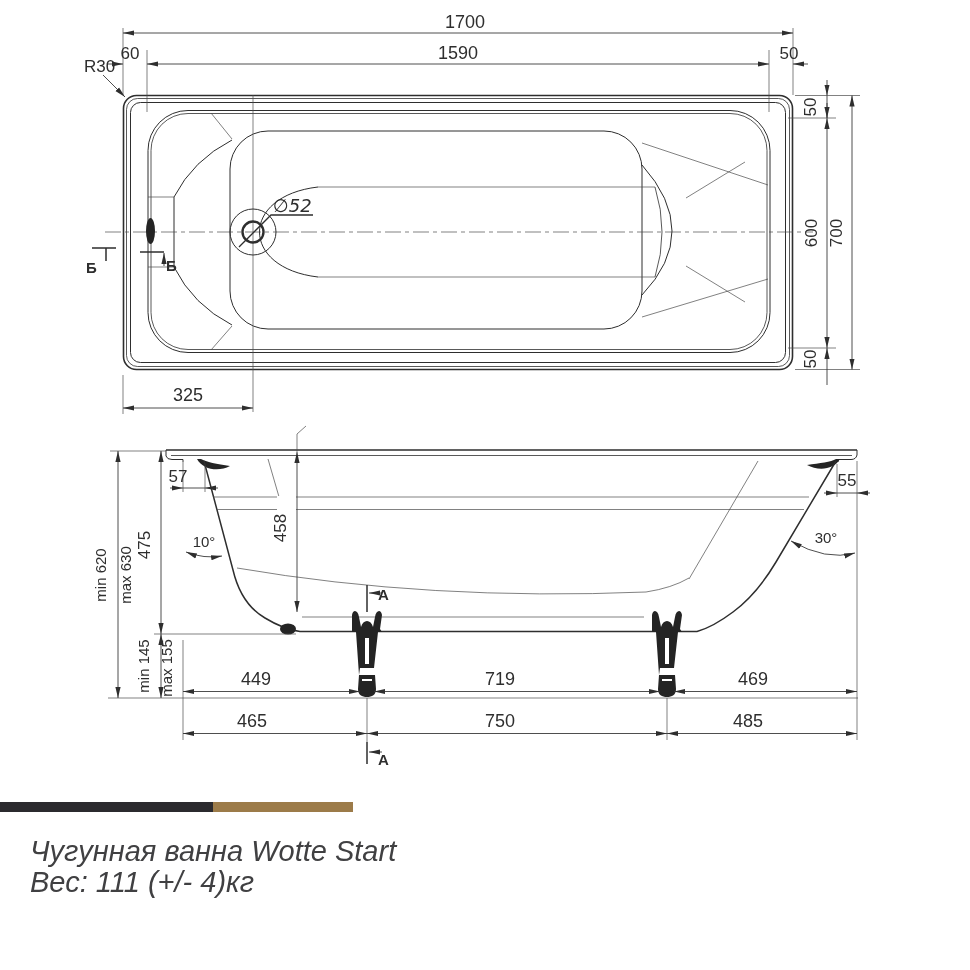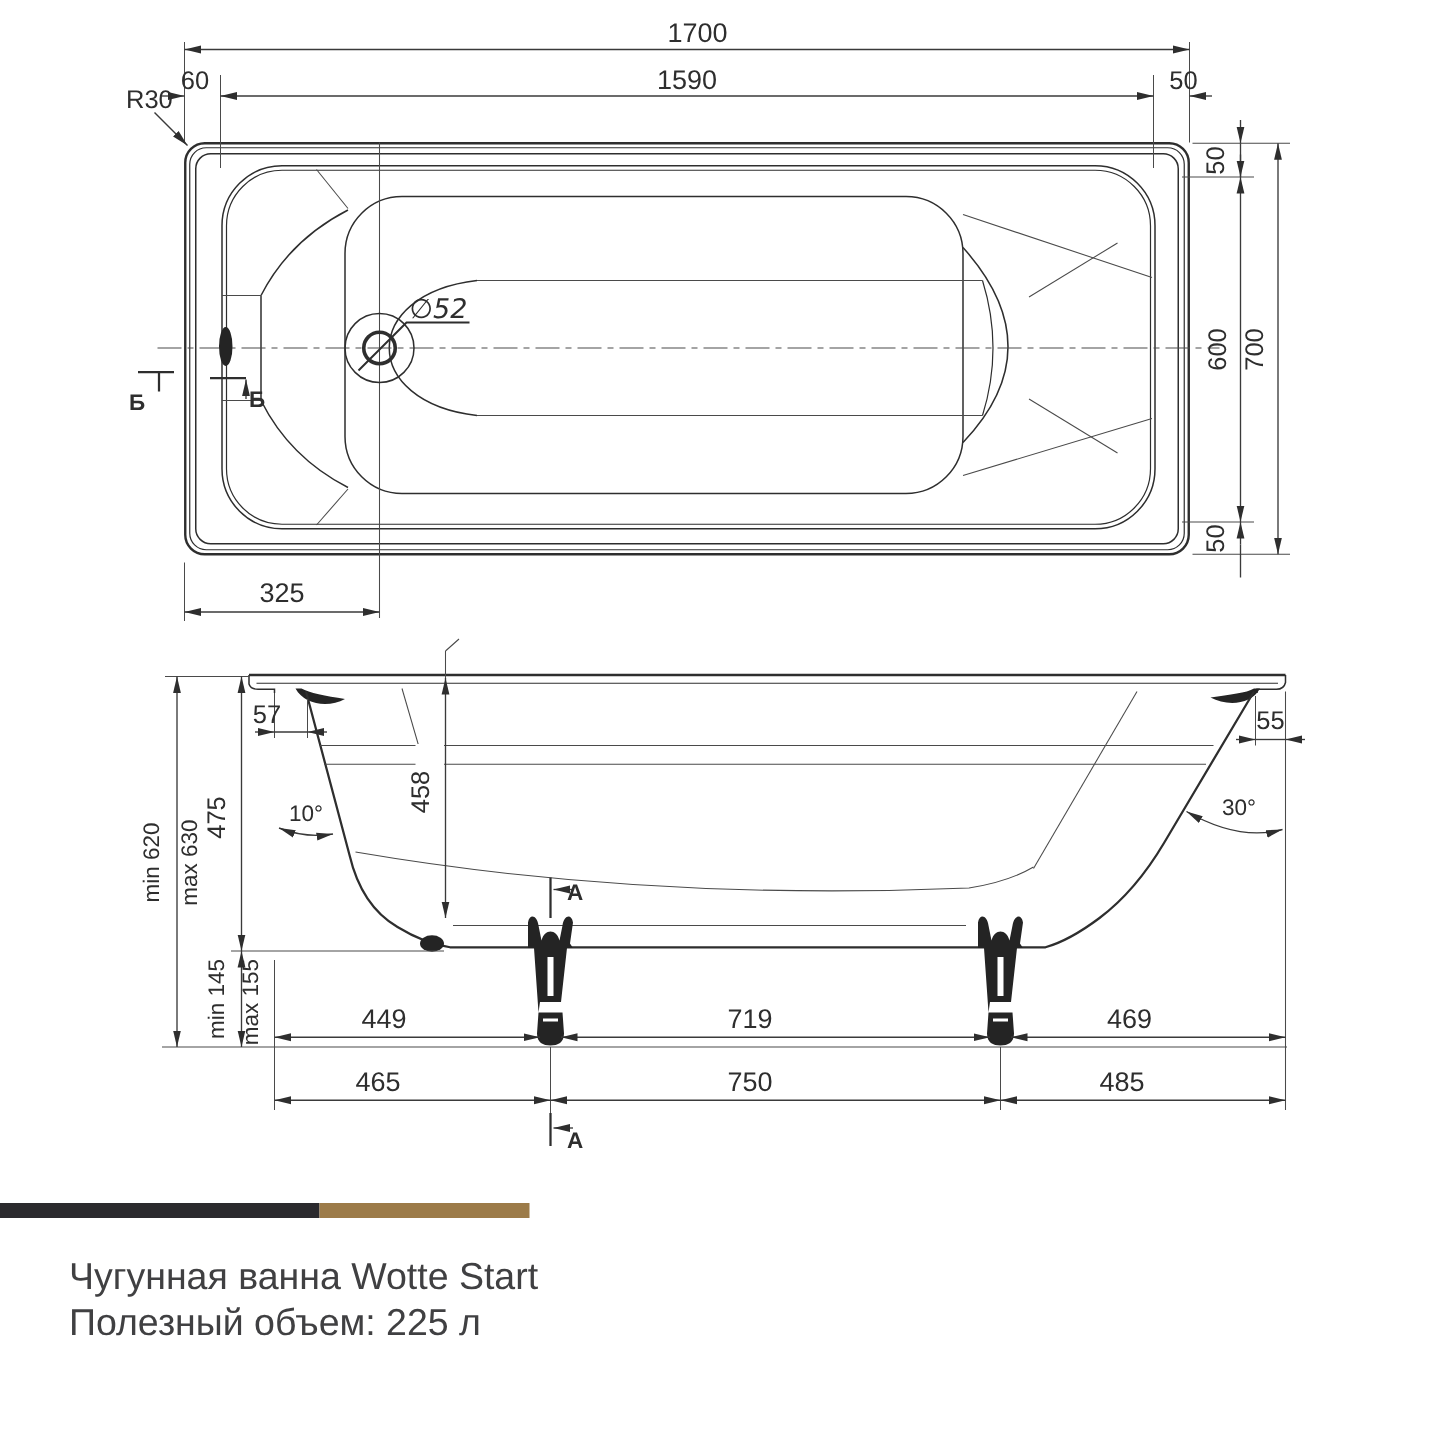--- a/index.html
+++ b/index.html
@@ -15,21 +15,21 @@
   .sec{font-size:15px;font-weight:bold;}
   .phi{font-size:18px;font-style:italic;font-family:"DejaVu Sans",sans-serif;}
   .geo{stroke:#2e2e2e;fill:none;}
   .geo2{stroke:#2e2e2e;fill:none;stroke-width:1.6px;}
   .thin{stroke:#4a4a4a;fill:none;stroke-width:0.7px;}
   .dln{stroke:#3a3a3a;fill:none;stroke-width:0.9px;}
   .blk{fill:#242424;stroke:none;}
   #bars{position:absolute;left:0;top:802px;width:353px;height:10px;}
   #bar-dark{position:absolute;left:0;top:0;width:213px;height:10px;background:#2b2a2e;}
   #bar-brown{position:absolute;left:213px;top:0;width:140px;height:10px;background:#9c7b49;}
-  #caption{position:absolute;left:46px;top:836px;color:#404042;font-size:25px;line-height:31px;}
+  #caption{position:absolute;left:30px;top:836px;color:#404042;font-size:29px;line-height:31px;font-style:italic;}
   #caption div{white-space:nowrap;}
 </style>
 </head>
 <body>
 
 <div id="stage">
 
 <svg width="970" height="800" viewBox="0 0 970 800">
   <defs>
     <marker id="ah" orient="auto" markerUnits="userSpaceOnUse" markerWidth="12" markerHeight="8" refX="11" refY="4">
@@ -230,16 +230,16 @@
   </g>
 </svg>
 
 <div id="bars">
   <div id="bar-dark"></div>
   <div id="bar-brown"></div>
 </div>
 
 <div id="caption">
   <div>Чугунная ванна Wotte Start</div>
-  <div>Полезный объем: 225 л</div>
+  <div>Вес: 111 (+/- 4)кг</div>
 </div>
 
 </div>
 
 </body></html>

